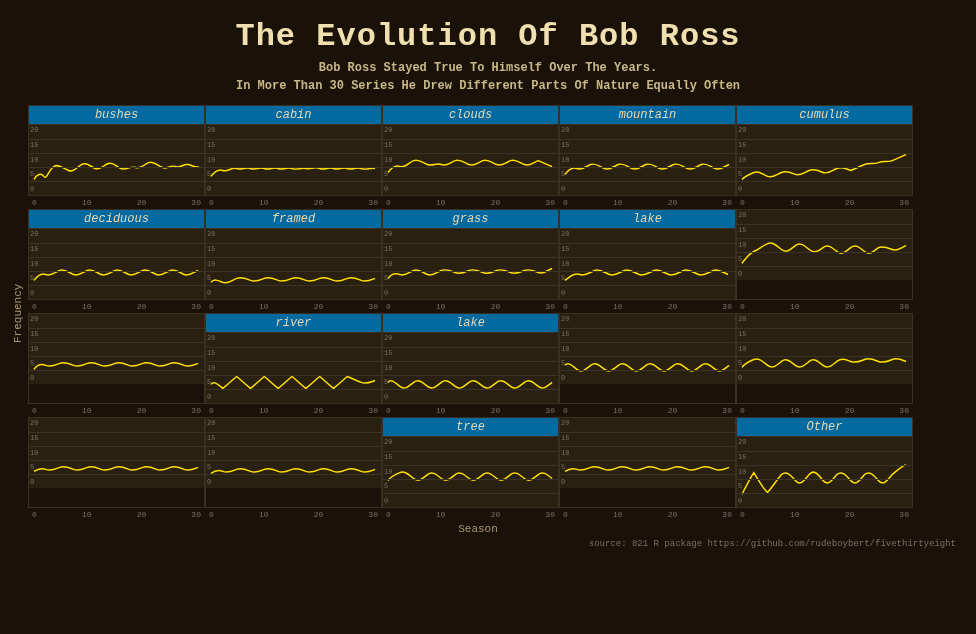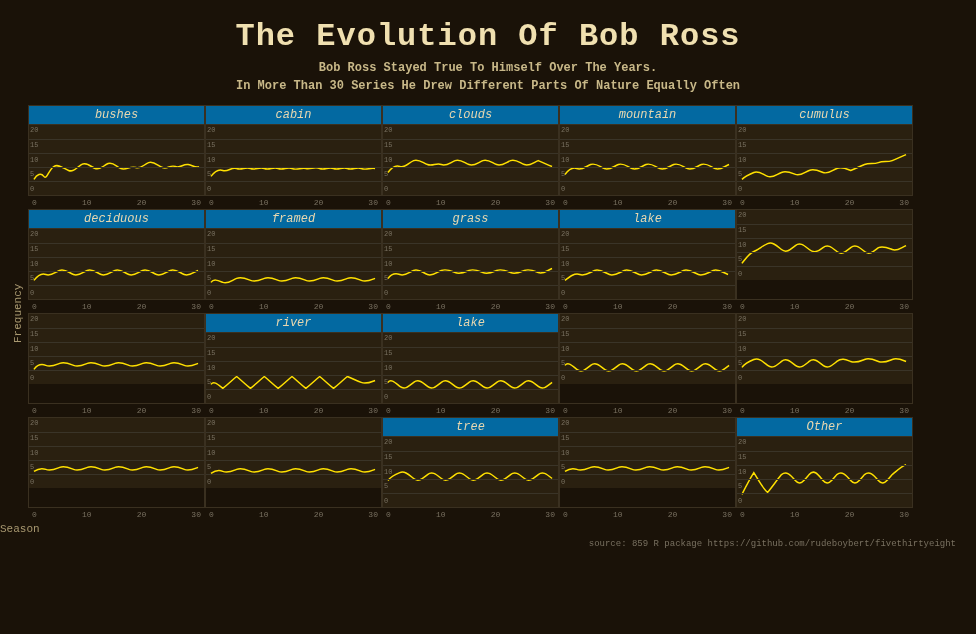--- a/index.html
+++ b/index.html
@@ -103,21 +103,21 @@
     }
     .x-axis-cell {
       width: 177px;
       display: flex;
       justify-content: space-between;
       padding: 2px 4px;
       font-size: 8px;
       color: #787060;
     }
     .season-label {
-      text-align: left;
+      text-align: center;
       font-size: 11px;
       color: #a89870;
       padding-right: 20px;
       margin-top: 2px;
     }
     .source-label {
       text-align: right;
       font-size: 9px;
       color: #787060;
       padding-right: 20px;
@@ -503,13 +503,13 @@
           <span>0</span>
           <span>10</span>
           <span>20</span>
           <span>30</span>
         </div>
       </div>
     </div>
 </div>
 
 <div class="season-label">Season</div>
-<div class="source-label">source: 859 R package https://github.com/rudeboybert/fivethirtyeight</div>
+<div class="source-label">source: 821 R package https://github.com/rudeboybert/fivethirtyeight</div>
 
 </body></html>

